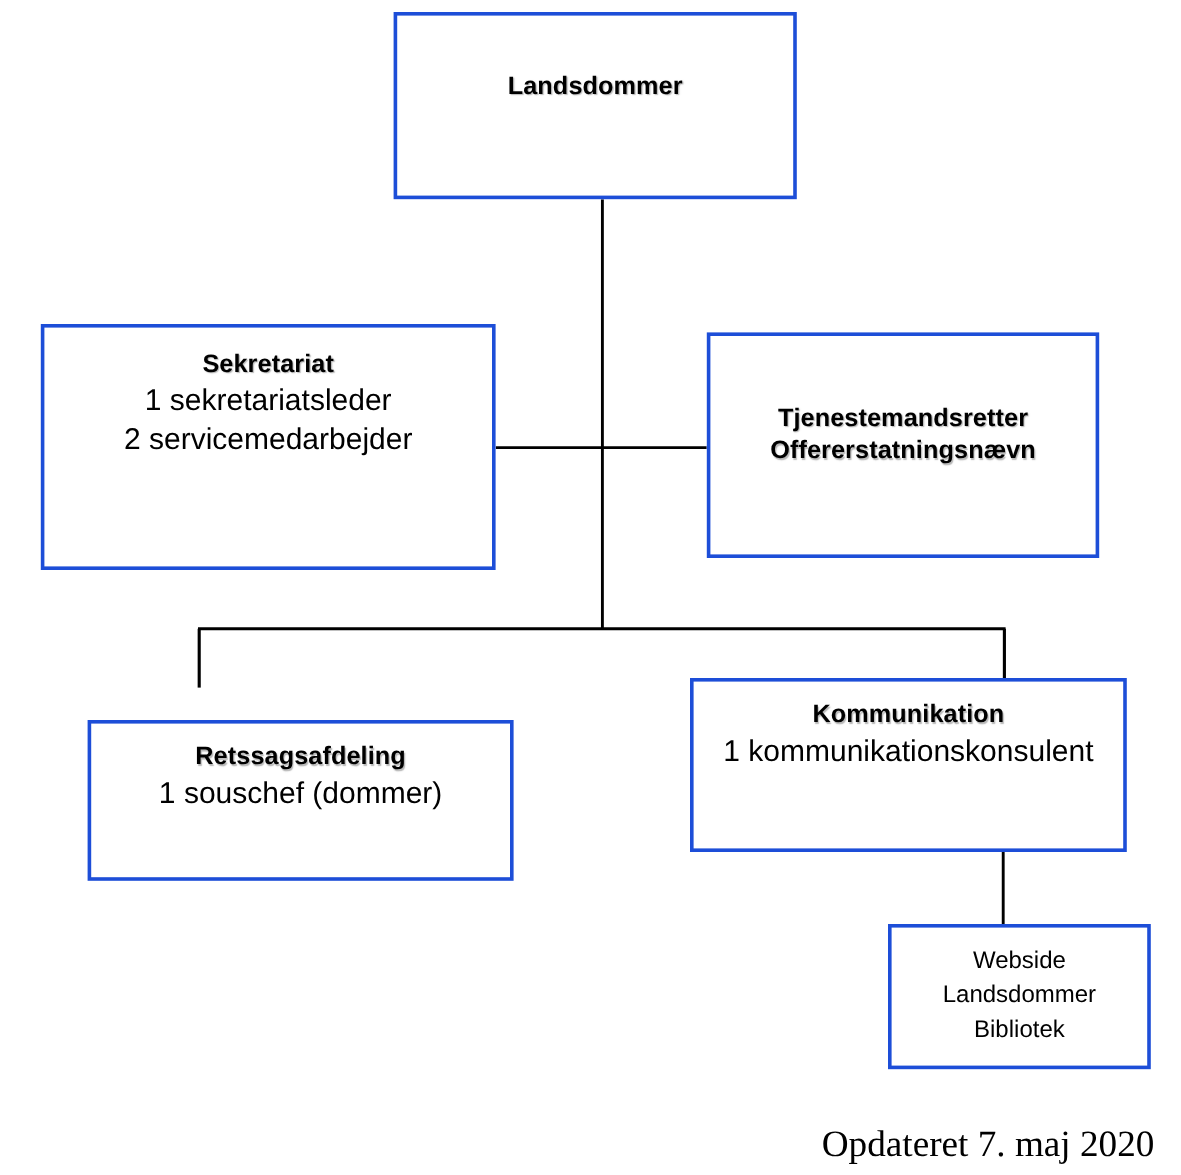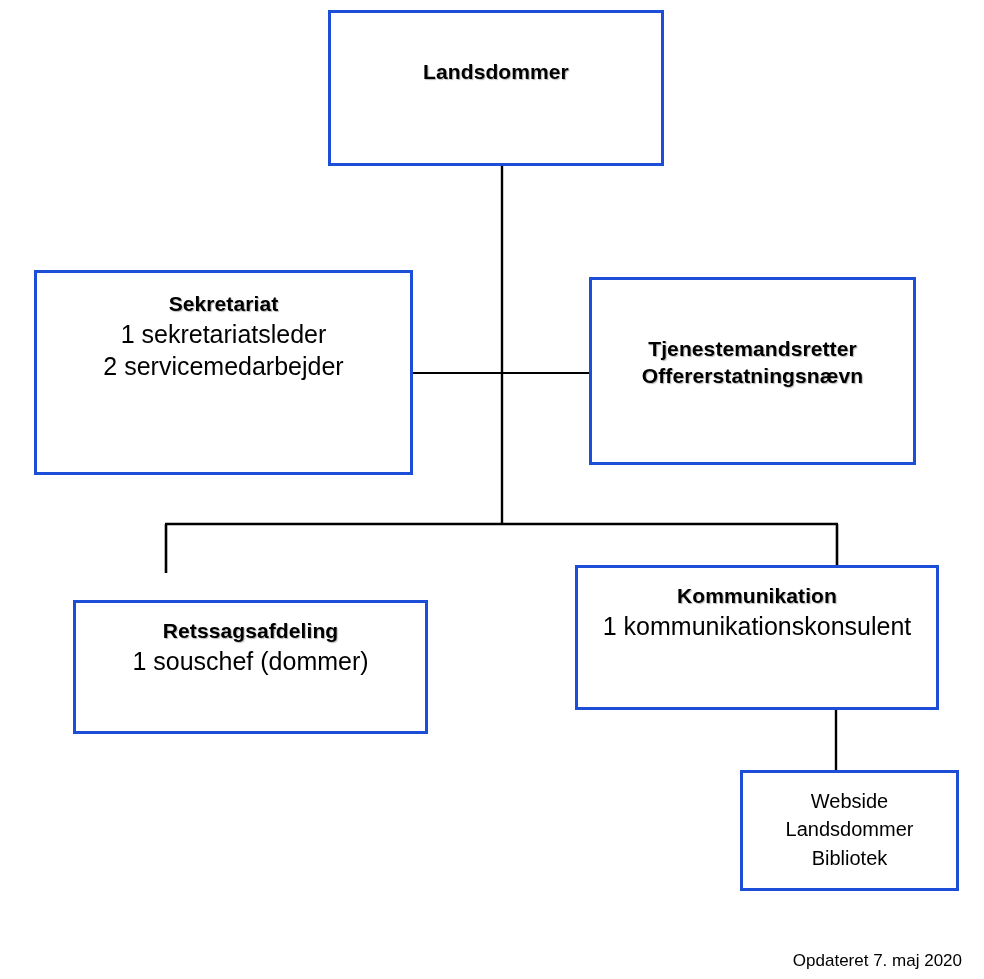--- a/index.html
+++ b/index.html
@@ -113,22 +113,22 @@
 
   #node-webside .node-line {
     font-size: 20px;
     line-height: 1.42;
   }
 
   #footer-note {
     position: absolute;
     right: 22px;
     bottom: 8px;
-    font-family: Liberation Sans, sans-serif;
-    font-size: 17px;
+    font-family: Liberation Serif, serif;
+    font-size: 31px;
     white-space: nowrap;
   }
 </style>
 </head>
 <body>
 
 <div id="chart-root">
 
   <svg class="connector-layer" width="984" height="979" viewBox="0 0 984 979" xmlns="http://www.w3.org/2000/svg">
 

